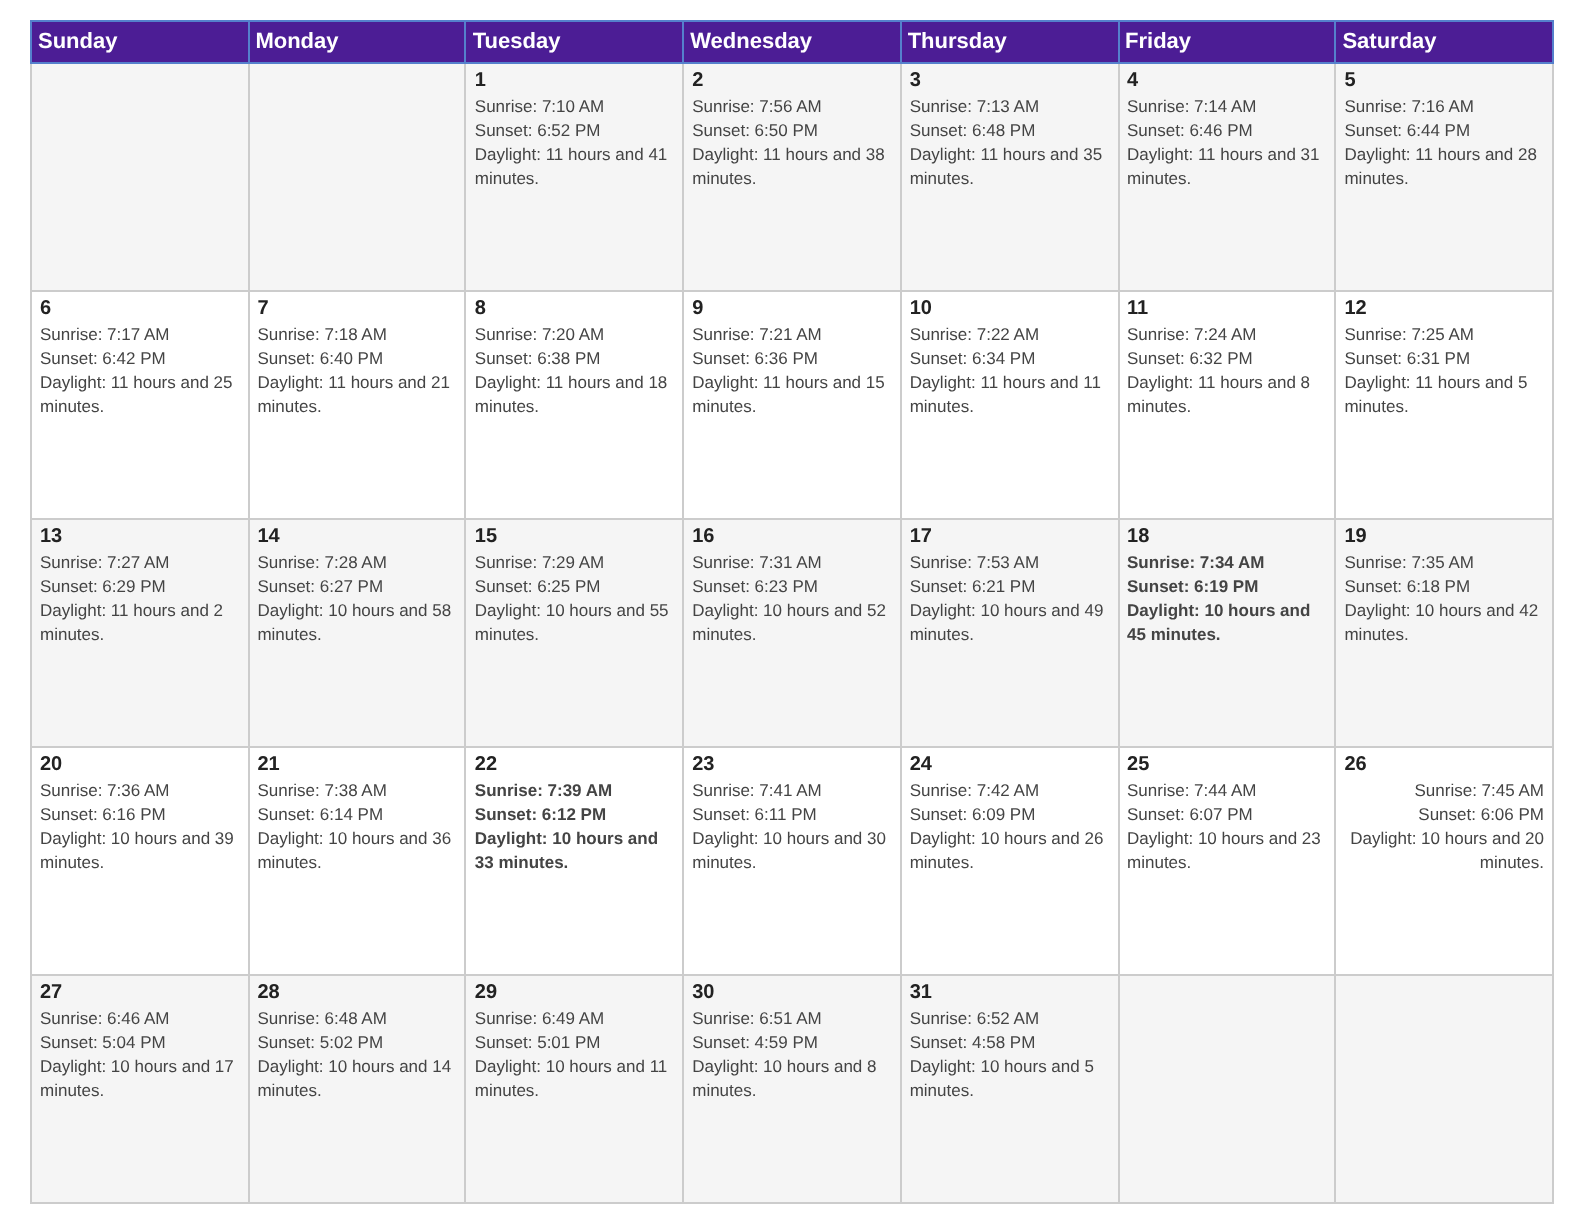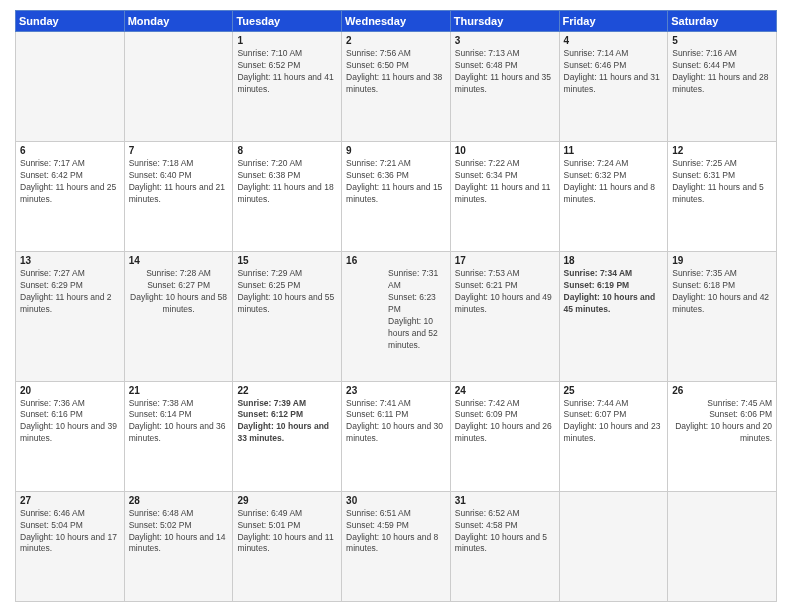--- a/index.html
+++ b/index.html
@@ -40,21 +40,21 @@
       font-size: 13px;
       color: #555;
     }
     .calendar-table {
       width: 100%;
       border-collapse: collapse;
       flex: 1;
       table-layout: fixed;
     }
     .calendar-table thead tr th {
-      background-color: #1d4ed8;
+      background-color: #4c1d95;
       color: #fff;
       font-size: 11px;
       font-weight: bold;
       padding: 4px 3px;
       text-align: left;
       border: 1px solid #5580cc;
     }
     .calendar-table tbody tr td {
       border: 1px solid #ccc;
       vertical-align: top;
@@ -179,33 +179,33 @@
         </tr>
         <tr>
           <td>
             <div class="day-number">13</div>
             <div class="day-info" style="white-space: pre-line;">Sunrise: 7:27 AM
 Sunset: 6:29 PM
 Daylight: 11 hours and 2 minutes.</div>
           </td>
           <td>
             <div class="day-number">14</div>
-            <div class="day-info" style="white-space: pre-line; text-align: center;">Sunrise: 7:28 AM
+            <div class="day-info" style="white-space: pre-line;">Sunrise: 7:28 AM
 Sunset: 6:27 PM
 Daylight: 10 hours and 58 minutes.</div>
           </td>
           <td>
             <div class="day-number">15</div>
             <div class="day-info" style="white-space: pre-line;">Sunrise: 7:29 AM
 Sunset: 6:25 PM
 Daylight: 10 hours and 55 minutes.</div>
           </td>
           <td>
             <div class="day-number">16</div>
-            <div class="day-info" style="white-space: pre-line; margin-left: 42px;">Sunrise: 7:31 AM
+            <div class="day-info" style="white-space: pre-line;">Sunrise: 7:31 AM
 Sunset: 6:23 PM
 Daylight: 10 hours and 52 minutes.</div>
           </td>
           <td>
             <div class="day-number">17</div>
             <div class="day-info" style="white-space: pre-line;">Sunrise: 7:53 AM
 Sunset: 6:21 PM
 Daylight: 10 hours and 49 minutes.</div>
           </td>
           <td>

